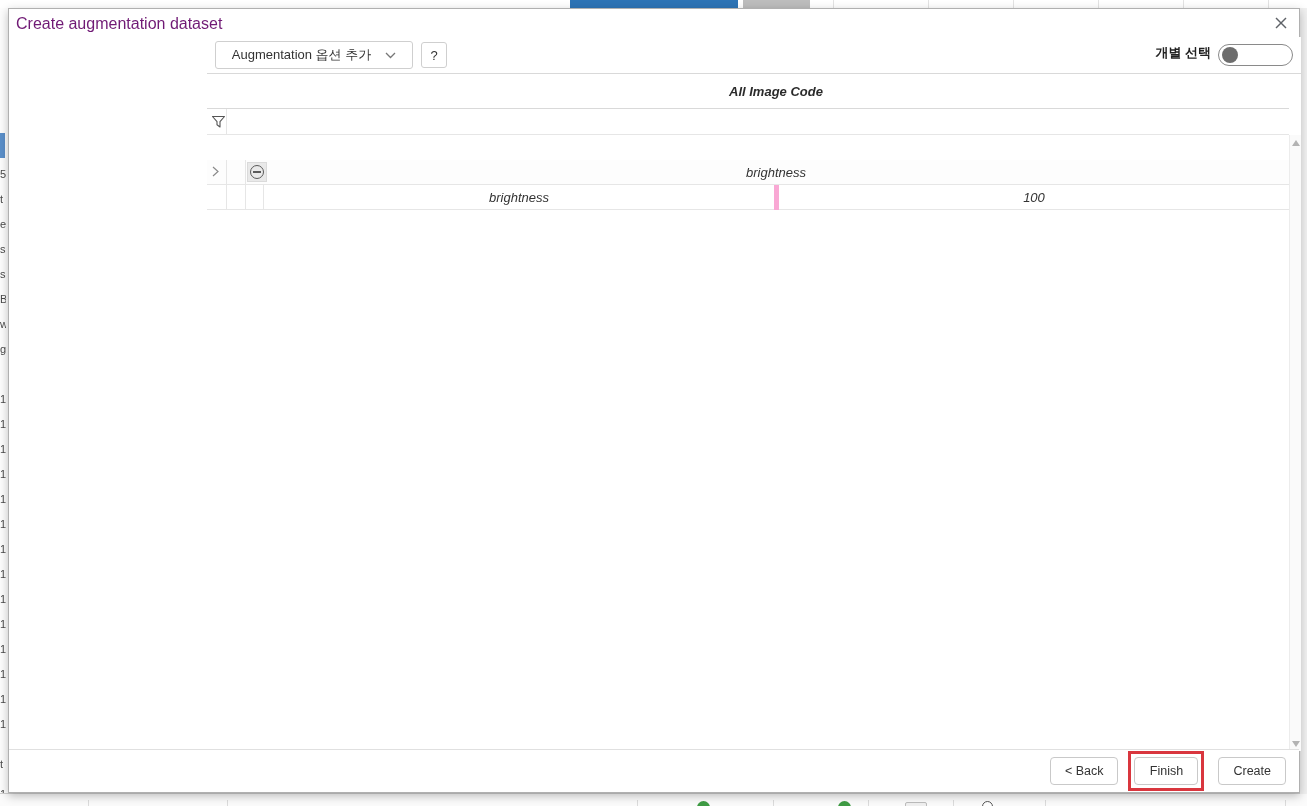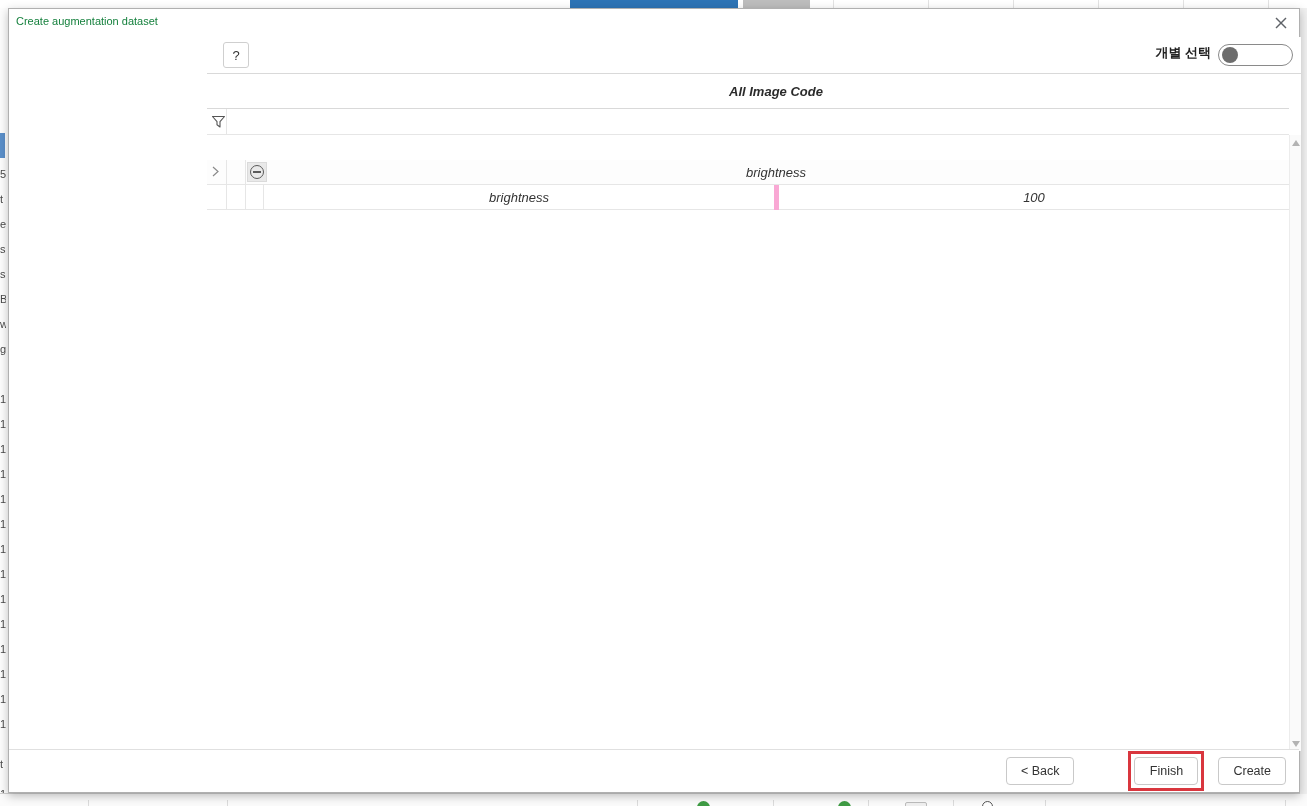--- a/index.html
+++ b/index.html
@@ -28,21 +28,21 @@
 
   .bg-right { position:absolute; left:1300px; top:8px; width:7px; height:786px; background:#f0f0f0; }
 
   
   .dialog {
     position:absolute; left:8px; top:8px; width:1292px; height:785px;
     background:#ffffff; border:1px solid #b0b0b0;
     box-shadow:0 3px 9px rgba(0,0,0,.25);
   }
   .titlebar { position:absolute; left:0; top:0; width:100%; height:28px; background:#fff; }
-  .titlebar .title { position:absolute; left:7px; top:6px; font-size:11px; color:#15803d; }
+  .titlebar .title { position:absolute; left:7px; top:6px; font-size:16px; color:#701a75; }
   .close-btn { position:absolute; right:8px; top:4px; width:20px; height:20px; display:flex; align-items:center; justify-content:center; cursor:pointer; }
 
   
   .left-panel {
     position:absolute; left:0; top:28px; width:198px; height:714px;
     background:#fbfbfb; border-top:1px solid #e0e0e0; border-right:1px solid #e0e0e0;
   }
   .lp-header { height:35px; line-height:35px; text-align:center; color:#8d959d; font-size:13px; border-bottom:1px solid #e6e6e6; }
   .lp-item { height:28px; line-height:28px; text-align:center; font-size:13px; color:#a9b6c6; background:#e3eef9; cursor:pointer; }
 
@@ -162,20 +162,26 @@
         <line x1="1" y1="1" x2="11" y2="11" stroke="#5f6368" stroke-width="1.4"></line>
         <line x1="11" y1="1" x2="1" y2="11" stroke="#5f6368" stroke-width="1.4"></line>
       </svg>
     </div>
   </div>
 
 
   <div class="main">
 
     <div class="toolbar">
+      <button class="dd-btn">
+        <span>Augmentation 옵션 추가</span>
+        <svg width="11" height="7" viewBox="0 0 11 7">
+          <path d="M1 1 L5.5 5.5 L10 1" fill="none" stroke="#777" stroke-width="1.3"></path>
+        </svg>
+      </button>
       <button class="help-btn">?</button>
       <div class="tb-right">
         <span class="sel-label">개별 선택</span>
         <div class="toggle">
           <div class="knob"></div>
         </div>
       </div>
     </div>
 
     <div class="grid">
@@ -215,19 +221,19 @@
 
       <div class="vscroll">
         <div class="vs-up"></div>
         <div class="vs-down"></div>
       </div>
     </div>
   </div>
 
   <div class="footer">
     <button class="btn back-btn">&lt; Back</button>
-    <div class="finish-wrap" style="border-color: rgb(217, 54, 62); margin-left: 44px;">
+    <div class="finish-wrap" style="border-color: rgb(217, 54, 62);">
       <button class="btn">Finish</button>
     </div>
     <button class="btn">Create</button>
   </div>
 
 </div>
 
 </body></html>

